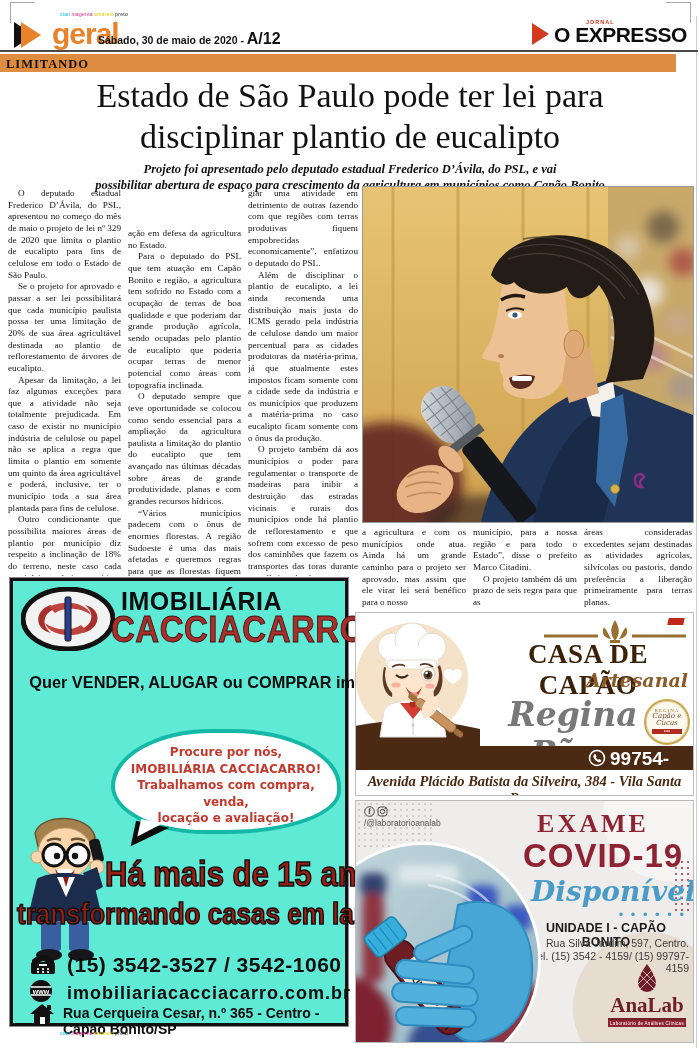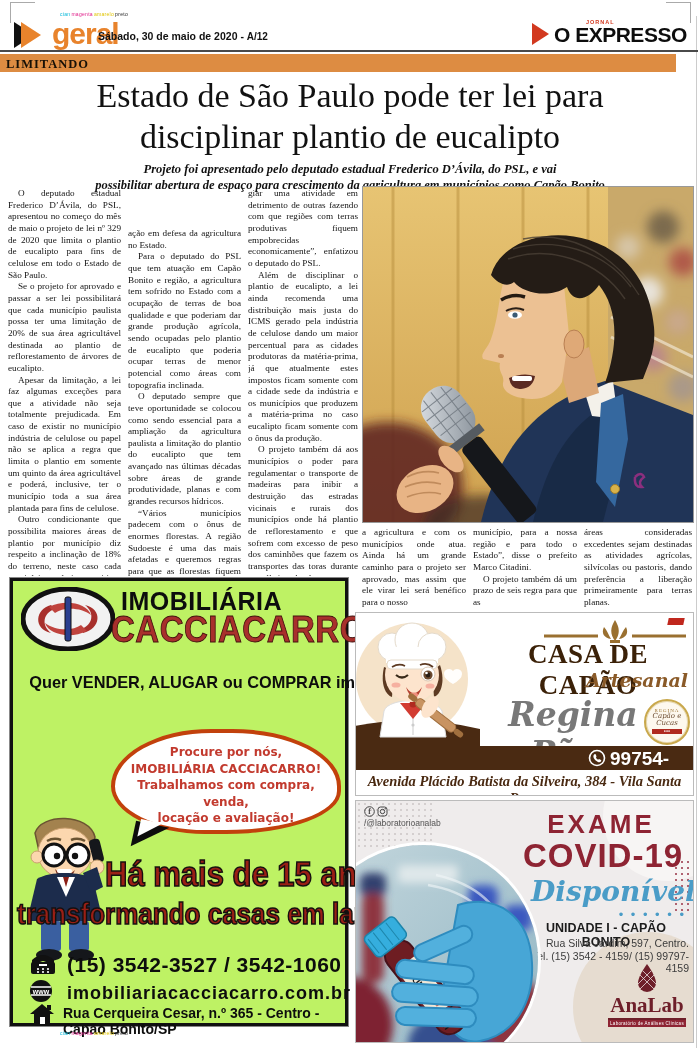--- a/index.html
+++ b/index.html
@@ -7,40 +7,40 @@
         font-family:"Liberation Serif",serif;color:#1a1a1a;}
   .abs{position:absolute;}
   
   .reg{font-family:"Liberation Sans",sans-serif;font-size:5px;letter-spacing:.3px;}
   .reg span{margin-right:1px;}
   .crop{border-color:#aaa;}
   .sec-arrow{width:0;height:0;border-top:13px solid transparent;border-bottom:13px solid transparent;border-left:20px solid #111;}
   .sec-arrow.orange{border-left-color:#E8832C;}
   .sec-title{font-family:"Liberation Sans",sans-serif;font-weight:bold;font-size:30px;color:#E8832C;line-height:28px;letter-spacing:-1px;}
   .date-line{font-family:"Liberation Sans",sans-serif;font-weight:bold;font-size:10.5px;color:#111;}
-  .date-line .pgref{font-size:10px;}
+  .date-line .pgref{font-size:16px;}
   .jornal{font-family:"Liberation Sans",sans-serif;font-weight:bold;font-size:5.5px;color:#D2391F;letter-spacing:1px;}
   .masthead{font-family:"Liberation Sans",sans-serif;font-weight:bold;font-size:21px;color:#0d0d0d;letter-spacing:-.5px;}
   .mast-tri{width:0;height:0;border-top:11px solid transparent;border-bottom:11px solid transparent;border-left:17px solid #D2391F;}
   .hrule{height:2px;background:#4a4a4a;}
   .kicker-bar{background:#DD8C42;height:18px;line-height:18px;}
   .kicker{font-weight:bold;font-size:12.5px;letter-spacing:1px;color:#161006;padding-left:6px;}
   
   .headline{width:700px;text-align:center;font-size:34px;line-height:40px;color:#111;font-weight:500;}
   .subhead{width:680px;left:10px;text-align:center;font-weight:bold;font-style:italic;font-size:12.5px;line-height:16px;color:#111;}
   .col{font-size:9.2px;line-height:11.65px;text-align:justify;color:#141414;overflow:hidden;}
   .col p{margin:0;text-indent:10px;}
   .col p.cont{text-indent:0;}
   .photo-frame{border:1px solid #999;background:#d8ab55;overflow:hidden;}
   
-  .ad1{border:3px solid #111;outline:1px solid #888;background:#bef264;font-family:"Liberation Sans",sans-serif;}
+  .ad1{border:3px solid #111;outline:1px solid #888;background:#5eead4;font-family:"Liberation Sans",sans-serif;}
   .imb-top{font-weight:bold;font-size:25px;letter-spacing:.5px;color:#0d0d0d;transform:scaleY(1.05);}
   .imb-main{font-weight:bold;font-size:33px;letter-spacing:.5px;color:#A8302C;-webkit-text-stroke:.8px #3f100e;transform:scaleY(1.1);}
   .imb-q{font-weight:bold;font-size:17px;color:#0d0d0d;transform:scaleX(.96);white-space:nowrap;}
-  .bubble{border:4px solid #c2410c;border-radius:48% 52% 55% 45% / 60% 60% 45% 50%;background:#fff;text-align:center;
+  .bubble{border:4px solid #14b8a6;border-radius:48% 52% 55% 45% / 60% 60% 45% 50%;background:#fff;text-align:center;
           font-family:"DejaVu Sans",sans-serif;font-weight:bold;font-size:12px;line-height:16.5px;color:#C23A2E;padding-top:11px;}
   .bubble-tail{width:0;height:0;border-top:26px solid #0d0d0d;border-right:34px solid transparent;transform:rotate(12deg);}
   .bubble-tail2{width:0;height:0;border-top:18px solid #fff;border-right:22px solid transparent;transform:rotate(12deg);}
   .slogan{font-weight:bold;color:#9A1F15;-webkit-text-stroke:1.4px #151010;letter-spacing:0px;transform:scaleY(1.15);white-space:nowrap;}
   .contact{font-weight:bold;color:#0d0d0d;}
   
   .ad2{border:1px solid #bbb;background:#fff;overflow:hidden;}
   .casa-title{font-weight:bold;font-size:27px;letter-spacing:.5px;color:#3b2108;text-align:center;}
   .casa-art{font-family:"DejaVu Serif",serif;font-style:italic;font-weight:bold;font-size:19px;color:#8a5a28;text-align:right;}
   .casa-brand{font-family:"DejaVu Serif",serif;font-style:italic;font-weight:bold;font-size:33px;color:#787878;text-align:center;}
@@ -403,21 +403,21 @@
       <circle cx="5.5" cy="5.5" r="4.8" fill="none" stroke="#444" stroke-width="1"></circle>
       <text x="5.5" y="8.4" text-anchor="middle" font-family="Liberation Serif, serif" font-weight="bold" font-size="7.5" fill="#444">f</text>
     </svg>
     <svg class="abs" style="left:21px;top:5px;" width="11" height="11" viewBox="0 0 11 11">
       <rect x="1" y="1" width="9" height="9" rx="2.5" fill="none" stroke="#444" stroke-width="1"></rect>
       <circle cx="5.5" cy="5.5" r="2.2" fill="none" stroke="#444" stroke-width="1"></circle>
       <circle cx="8.2" cy="2.8" r=".7" fill="#444"></circle>
     </svg>
     <div class="abs an-handle" style="left:8px;top:17px;">/@laboratorioanalab</div>
 
-    <div class="abs an-exame" style="left:170px;top:8px;width:150px;">EXAME</div>
+    <div class="abs an-exame" style="left:162px;top:8px;width:150px;font-family:Liberation Serif, serif;">EXAME</div>
     <div class="abs an-covid" style="left:162px;top:36px;width:170px;">COVID-19</div>
     <div class="abs an-disp" style="left:175px;top:74px;width:150px;">Disponível</div>
     <div class="abs an-bdots" style="left:230px;top:106px;width:100px;">• • • • • •</div>
     <div class="abs an-unit" style="left:165px;top:120px;width:170px;">UNIDADE I - CAPÃO BONITO</div>
     <div class="abs an-small" style="left:165px;top:136px;width:168px;">Rua Silva Jardim, 597, Centro.</div>
     <div class="abs an-small" style="left:155px;top:149px;width:178px;">Tel. (15) 3542 - 4159/ (15) 99797- 4159</div>
 
     <div class="abs photo-circle" style="left:-48px;top:44px;width:230px;height:230px;">
       <svg width="230" height="230" viewBox="0 0 230 230">
         <defs>

